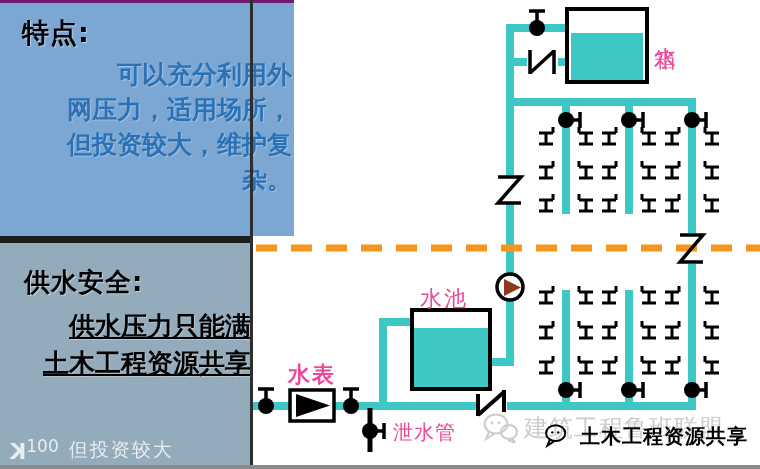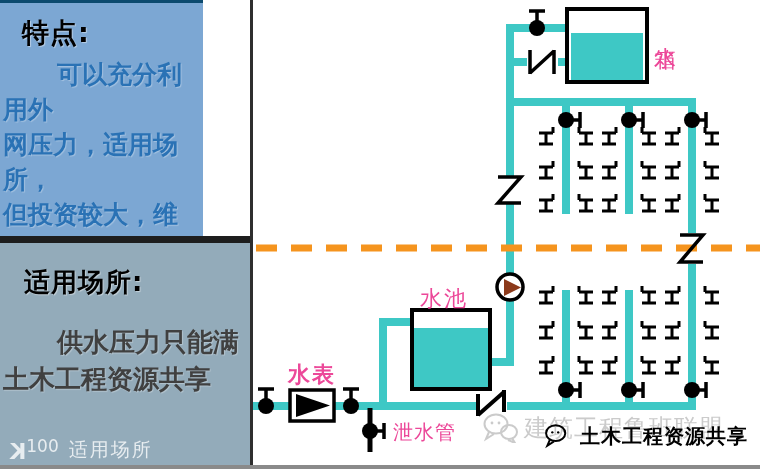--- a/index.html
+++ b/index.html
@@ -2,32 +2,32 @@
 <html><head>
 <meta charset="utf-8">
 <style>
   html,body{margin:0;padding:0;background:#fff;}
   .canvas{position:relative;width:760px;height:469px;background:#fff;overflow:hidden;
           font-family:"DejaVu Sans","Liberation Sans",sans-serif;}
   svg{display:block;}
   .diagram-svg{position:absolute;left:0;top:0;z-index:1;}
 
   
-  .panel-top{position:absolute;left:0;top:0;width:203px;height:236px;background:#7CA7D3;
-             border-top:3px solid #0c4a6e;box-sizing:border-box;z-index:2;}
+  .panel-top{position:absolute;left:0;top:0;width:294px;height:236px;background:#7CA7D3;
+             border-top:3px solid #701a75;box-sizing:border-box;z-index:2;}
   .panel-bottom{position:absolute;left:0;top:243px;width:253px;height:226px;background:#93ABBA;z-index:2;}
   .panel-divider{position:absolute;left:0;top:236px;width:253px;height:7px;background:#1e1e1e;z-index:3;}
   .panel-right-border{position:absolute;left:250px;top:0;width:3px;height:469px;background:#2e2e2e;z-index:3;}
   .panel-title{margin:12px 0 0 22px;font-size:27px;font-weight:bold;color:#000;
                text-shadow:1px 1px 1px rgba(255,255,255,.45);letter-spacing:1px;}
   .panel-body{margin:6px 2px 0 3px;font-size:25px;line-height:35px;font-weight:600;
-              text-shadow:1px 1px 1px rgba(255,255,255,.3);}
+              text-shadow:1px 1px 1px rgba(255,255,255,.3);text-align:right;}
   .panel-top .panel-body{color:#2A72B5;}
   .panel-bottom .panel-title{margin:22px 0 0 24px;font-size:26px;}
-  .panel-bottom .panel-body{font-size:26px;line-height:37px;color:#404040;margin-top:24px;}
+  .panel-bottom .panel-body{font-size:26px;line-height:37px;color:#000000;margin-top:8px;text-decoration:underline;}
   .indent{text-indent:54px;}
 
   
   .lbl{position:absolute;z-index:3;color:#ec4899;white-space:nowrap;}
   .pressure-label{left:297px;top:215px;font-size:21px;font-weight:bold;color:#F5941E;letter-spacing:1px;}
   .tank-label{left:650px;top:29px;font-size:22px;writing-mode:vertical-rl;text-orientation:upright;
               letter-spacing:3px;}
   .pool-label{left:420px;top:284px;font-size:22px;letter-spacing:2px;}
   .meter-label{left:288px;top:360px;font-size:22px;letter-spacing:2px;font-weight:bold;}
   .drain-label{left:393px;top:419px;font-size:20px;letter-spacing:1px;}
@@ -172,21 +172,21 @@
     <div class="panel-title">特点:</div>
     <div class="panel-body">
       <div class="indent">可以充分利用外</div>
       <div>网压力，适用场所，</div>
       <div>但投资较大，维护复</div>
       <div>杂。</div>
     </div>
   </div>
   <div class="panel-divider"></div>
   <div class="panel-bottom">
-    <div class="panel-title">适用场所:</div>
+    <div class="panel-title">供水安全:</div>
     <div class="panel-body">
       <div class="indent">供水压力只能满</div>
       <div>土木工程资源共享</div>
     </div>
   </div>
   <div class="panel-right-border"></div>
 
   <div class="lbl tank-label">水箱</div>
   <div class="lbl pool-label">水池</div>
   <div class="lbl meter-label">水表</div>
@@ -211,17 +211,17 @@
         <ellipse cx="14" cy="11" rx="11.5" ry="9.5"></ellipse>
         <path d="M7,19 L4,26 L12,21"></path>
         <circle cx="10" cy="10" r="1.4" fill="currentColor" stroke="none"></circle>
         <circle cx="17" cy="10" r="1.4" fill="currentColor" stroke="none"></circle>
       </svg>
     </span>
     <span>土木工程资源共享</span>
   </div>
   <div class="wm wm-corner">
     <span><span class="logo">K</span><span class="logo-sup">100</span></span>
-    <span>适用场所</span>
+    <span>但投资较大</span>
   </div>
 
   <div class="bottom-border"></div>
 </div>
 
 </body></html>

